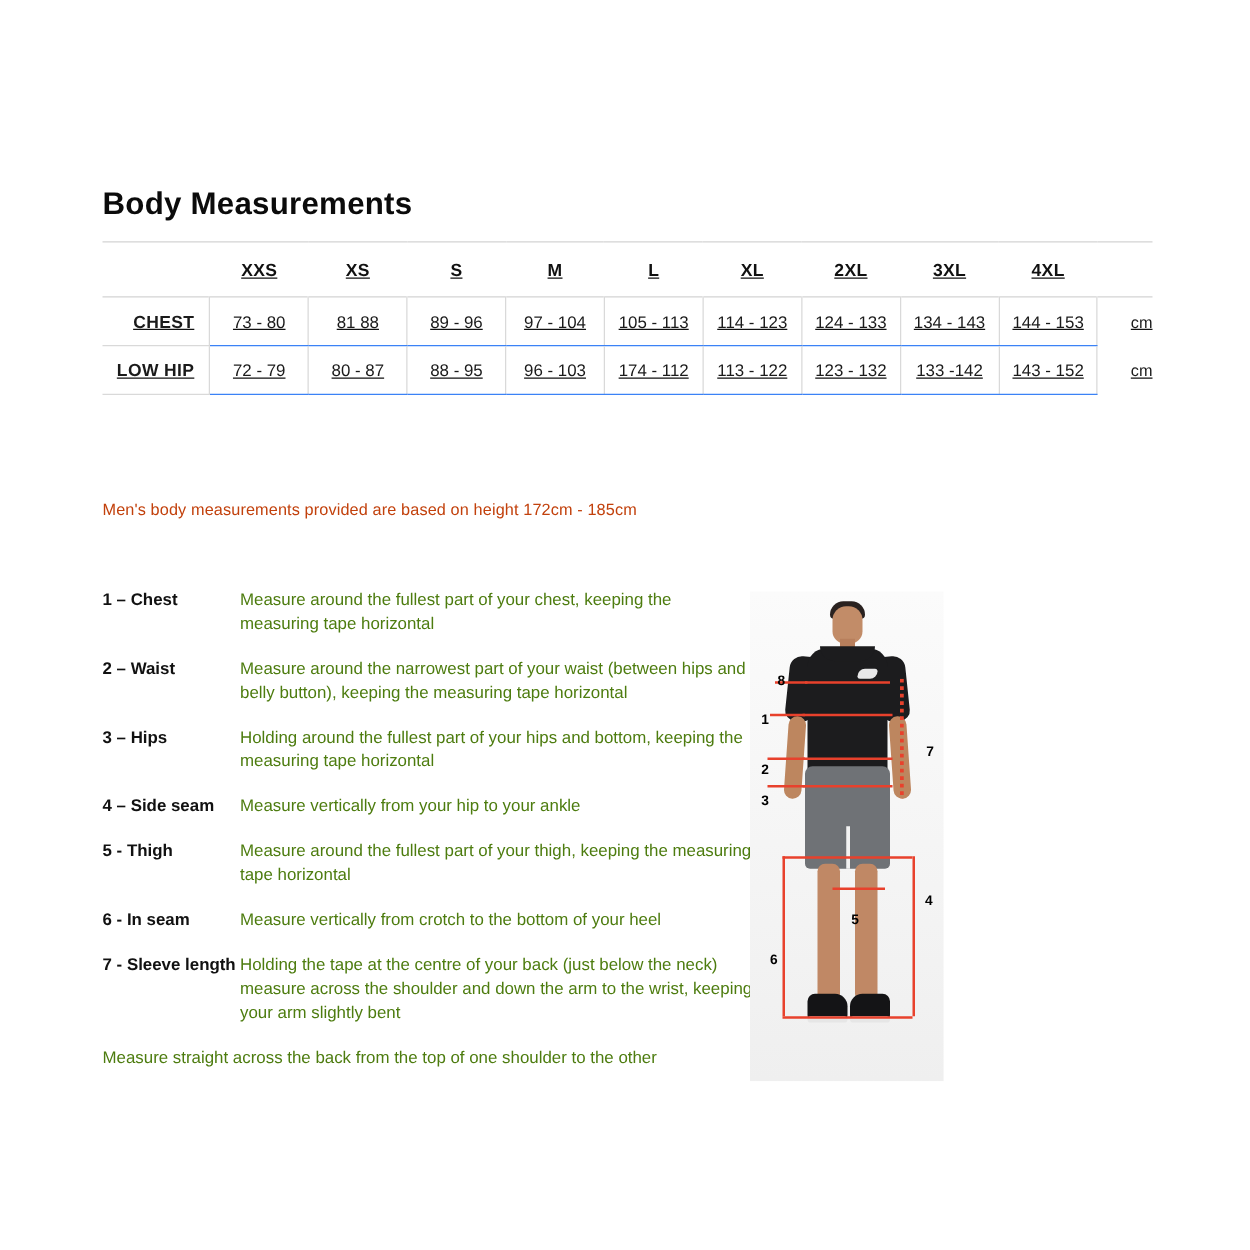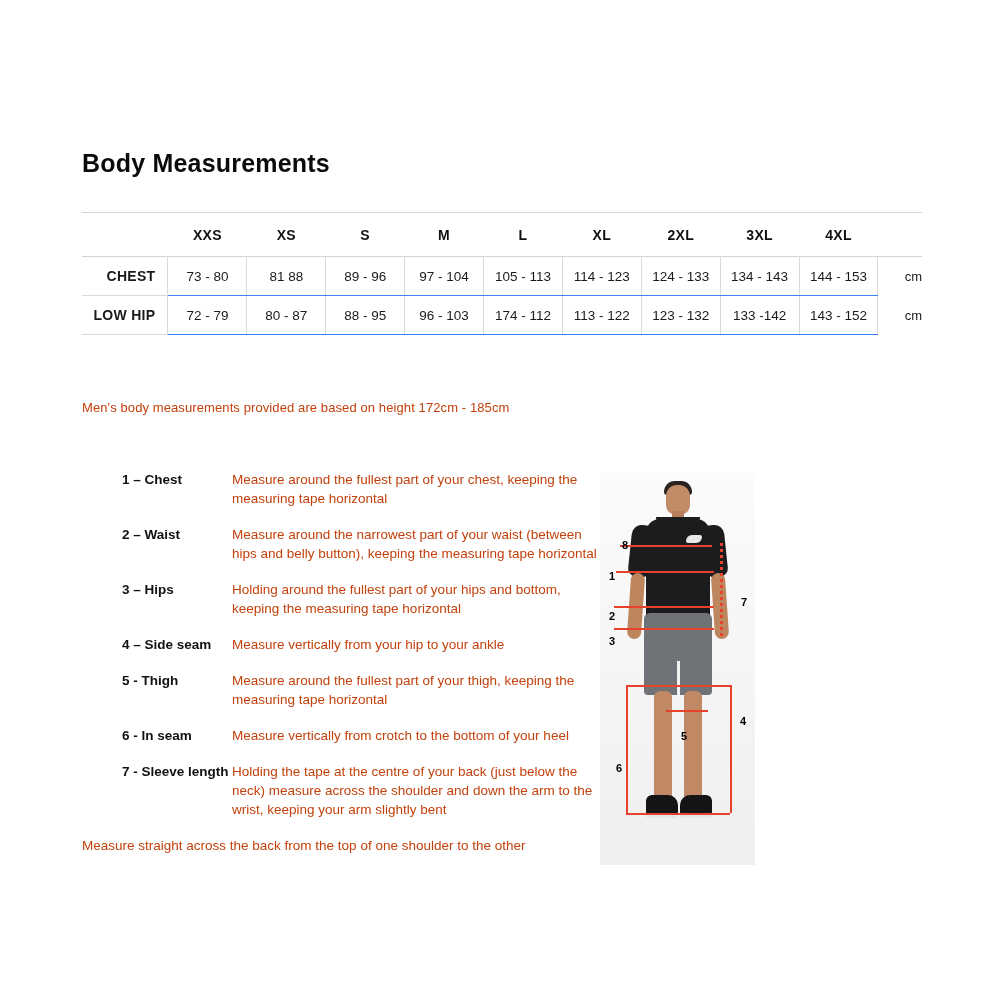--- a/index.html
+++ b/index.html
@@ -25,22 +25,23 @@
     font-size: 25px;
     font-weight: bold;
     letter-spacing: 0.2px;
     color: #0b0b0b;
   }
 
   
   .table-wrap {
     position: absolute;
     left: 82px;
-    top: 212px;
+    top: 193px;
     width: 840px;
+    text-decoration: underline;
   }
   table.size-table {
     border-collapse: collapse;
     width: 840px;
     font-size: 13.5px;
     color: #1a1a1a;
   }
   table.size-table th,
   table.size-table td {
     padding: 0;
@@ -112,26 +113,25 @@
     display: flex;
     margin-bottom: 17px;
   }
   .def-term {
     width: 110px;
     flex: 0 0 110px;
     font-size: 13.5px;
     font-weight: bold;
     color: #111;
     line-height: 19px;
-    margin-left: 40px;
   }
   .def-desc {
     flex: 1;
     font-size: 13.5px;
-    color: #c2410c;
+    color: #4d7c0f;
     line-height: 19px;
   }
 
   
   .photo {
     position: absolute;
     left: 600px;
     top: 473px;
     width: 155px;
     height: 392px;

